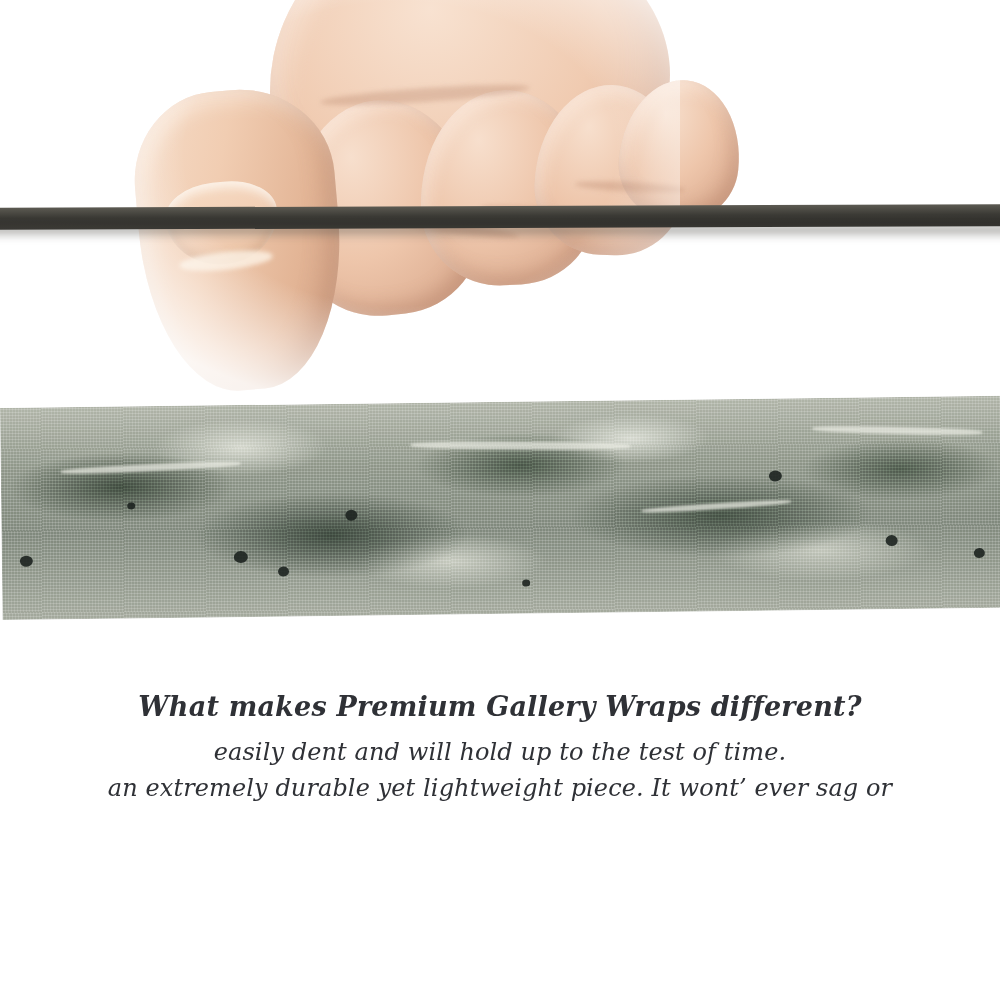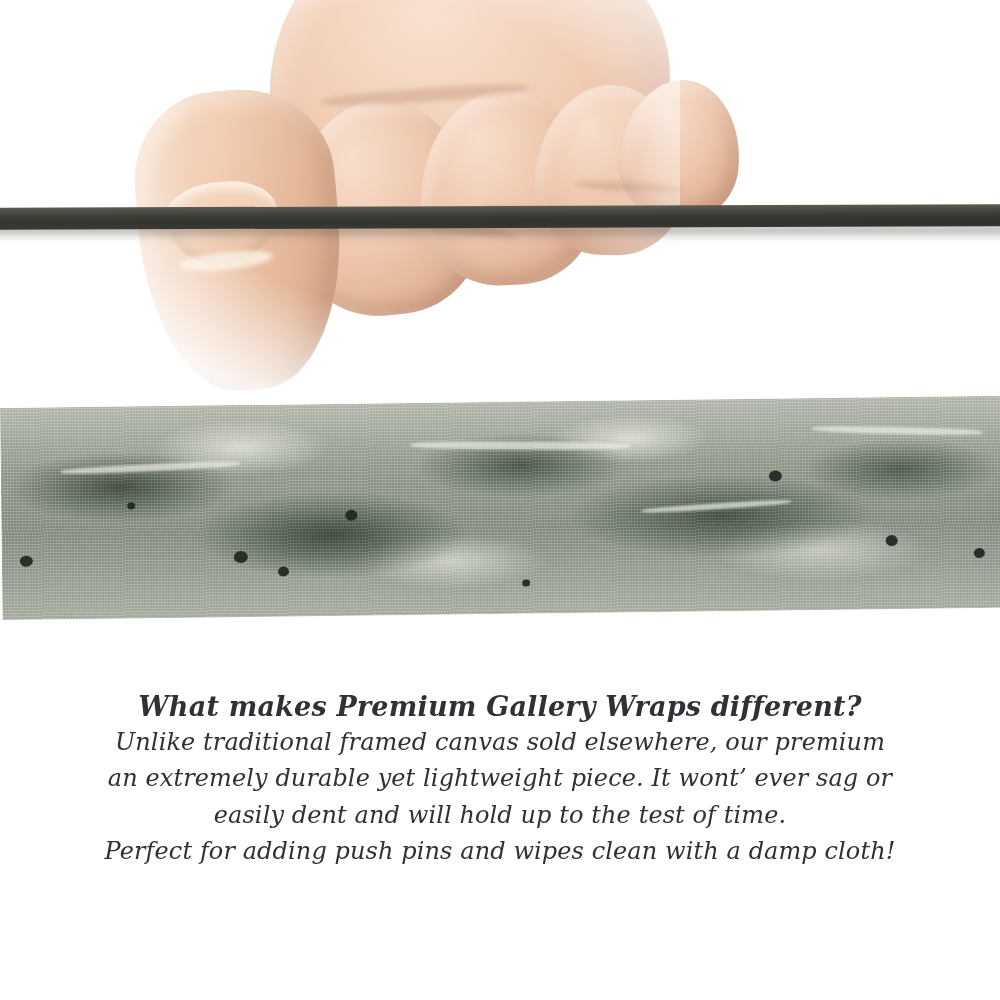--- a/index.html
+++ b/index.html
@@ -206,21 +206,21 @@
     color: #2f3136;
     font-family: "DejaVu Serif", serif;
   }
 
   .caption-heading {
     font-style: italic;
     font-weight: 700;
     font-size: 27px;
     letter-spacing: 0.2px;
     line-height: 1.25;
-    margin-bottom: 0;
+    margin-bottom: 10px;
   }
 
   .caption-line {
     font-style: italic;
     font-weight: 400;
     font-size: 24px;
     line-height: 1.52;
     letter-spacing: 0.1px;
   }
 </style>
@@ -269,19 +269,17 @@
       <div class="canvas-scratch" style="left:640px; top:104px; width:150px; height:6px; transform:rotate(-3deg);"></div>
       <div class="canvas-scratch" style="left:812px; top:30px;  width:170px; height:7px; transform:rotate(2deg);"></div>
     </div>
 
     <div class="canvas-depth"></div>
     <div class="canvas-shadow"></div>
   </div>
 
   <div class="caption">
     <div class="caption-heading">What makes Premium Gallery Wraps different?</div>
-    <div class="caption-line">Unlike traditional framed canvas sold elsewhere, our premium</div>
+    <div class="caption-line">easily dent and will hold up to the test of time.</div>
     <div class="caption-line">an extremely durable yet lightweight piece. It wont’ ever sag or</div>
-    <div class="caption-line">easily dent and will hold up to the test of time.</div>
-    <div class="caption-line">Perfect for adding push pins and wipes clean with a damp cloth!</div>
   </div>
 
 </div>
 
 </body></html>

